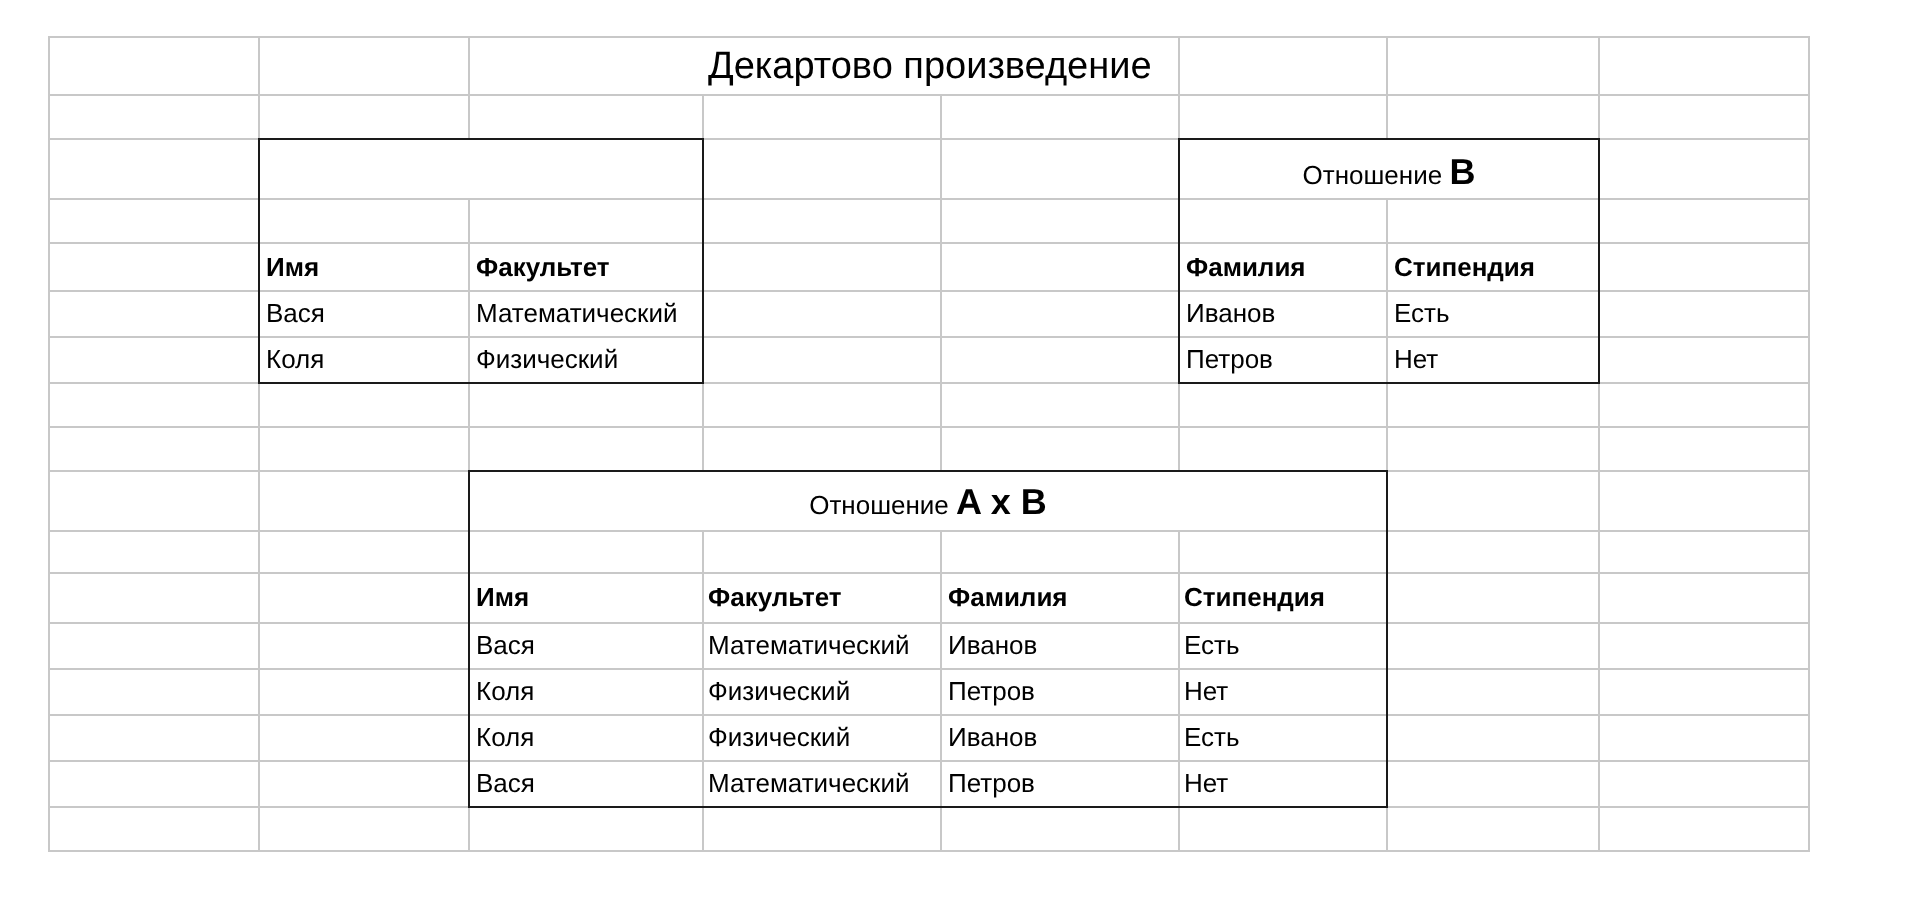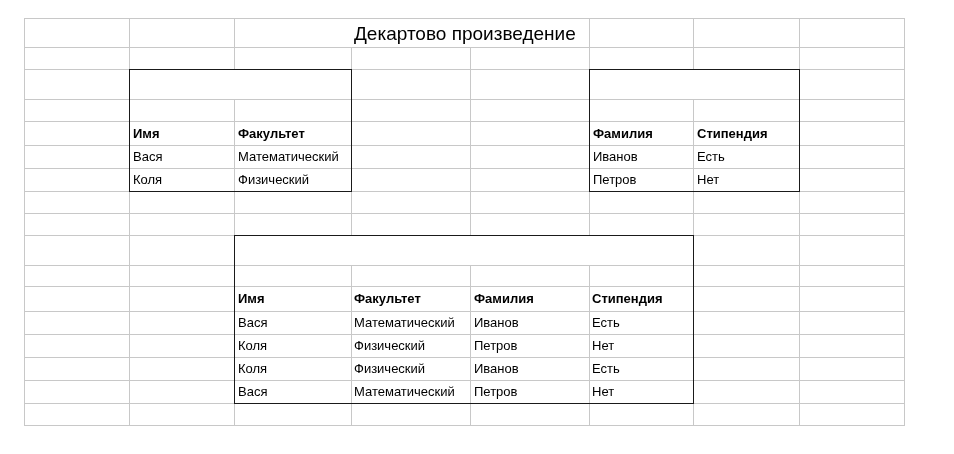--- a/index.html
+++ b/index.html
@@ -60,28 +60,36 @@
 
   <div class="box" style="left:125px;top:69px;width:223px;height:123px"></div>
   <div class="cell bold" style="left:129px;top:126px">Имя</div>
   <div class="cell bold" style="left:234px;top:126px">Факультет</div>
   <div class="cell" style="left:129px;top:149px">Вася</div>
   <div class="cell" style="left:234px;top:149px">Математический</div>
   <div class="cell" style="left:129px;top:172px">Коля</div>
   <div class="cell" style="left:234px;top:172px">Физический</div>
 
   <div class="box" style="left:585px;top:69px;width:211px;height:123px"></div>
+  <div class="rel-title" style="left:585px;width:211px;top:76px">
+    <span>Отношение</span>
+    <span class="big">B</span>
+  </div>
   <div class="cell bold" style="left:589px;top:126px">Фамилия</div>
   <div class="cell bold" style="left:693px;top:126px">Стипендия</div>
   <div class="cell" style="left:589px;top:149px">Иванов</div>
   <div class="cell" style="left:693px;top:149px">Есть</div>
   <div class="cell" style="left:589px;top:172px">Петров</div>
   <div class="cell" style="left:693px;top:172px">Нет</div>
 
   <div class="box" style="left:230px;top:235px;width:460px;height:169px"></div>
+  <div class="rel-title" style="left:230px;width:460px;top:241px">
+    <span>Отношение</span>
+    <span class="big">A x B</span>
+  </div>
   <div class="cell bold" style="left:234px;top:291px">Имя</div>
   <div class="cell bold" style="left:350px;top:291px">Факультет</div>
   <div class="cell bold" style="left:470px;top:291px">Фамилия</div>
   <div class="cell bold" style="left:588px;top:291px">Стипендия</div>
 
   <div class="cell" style="left:234px;top:315px">Вася</div>
   <div class="cell" style="left:350px;top:315px">Математический</div>
   <div class="cell" style="left:470px;top:315px">Иванов</div>
   <div class="cell" style="left:588px;top:315px">Есть</div>
 

